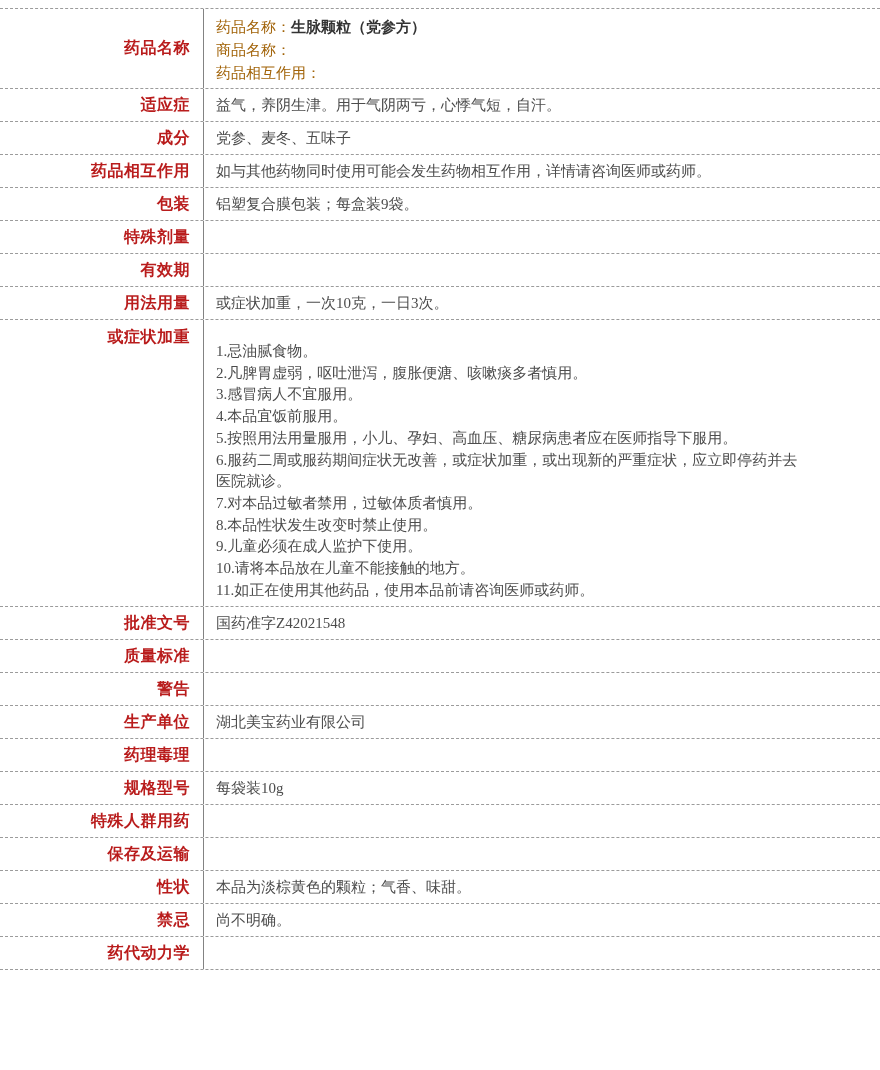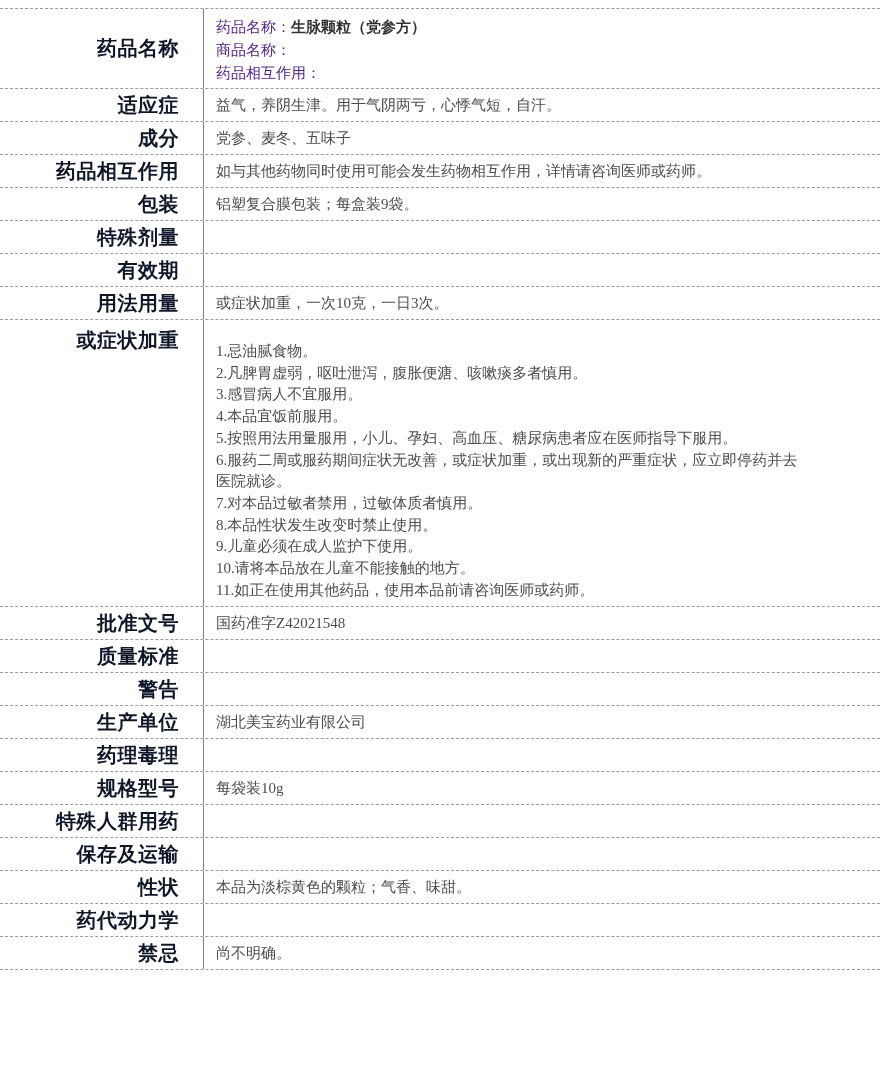--- a/index.html
+++ b/index.html
@@ -21,24 +21,24 @@
     min-height:33px;
     border-bottom:1px dashed #9b9b9b;
   }
   .cell.label {
     width:204px;
     flex:0 0 204px;
     border-right:1px solid #838383;
     display:flex;
     align-items:center;
     justify-content:flex-end;
-    padding-right:24px;
-    font-size:20px;
+    padding-right:13px;
+    font-size:16px;
     font-weight:bold;
-    color:#0f172a;
+    color:#b91c1c;
     letter-spacing:0.5px;
   }
   .cell.value {
     flex:1;
     display:flex;
     align-items:center;
     padding:3px 10px 3px 12px;
     font-size:15px;
     color:#4c4c4c;
     line-height:21px;
@@ -57,21 +57,21 @@
     margin-top:16px;
   }
   
   .row.name-row { min-height:77px; }
   .row.name-row .cell.value {
     display:block;
     padding-top:7px;
     line-height:23px;
   }
   .nline { line-height:23px; }
-  .muted { color:#4c1d95; }
+  .muted { color:#a16207; }
   .dname { color:#333333; font-weight:bold; }
 </style>
 </head>
 <body>
 
 <div class="page">
   <div class="drug-table">
 
     <div class="row name-row">
       <div class="cell label">药品名称</div>
@@ -161,23 +161,23 @@
           <div class="cell value"></div>
         </div>
         <div class="row">
           <div class="cell label">保存及运输</div>
         </div>
         <div class="row">
           <div class="cell label">性状</div>
           <div class="cell value">本品为淡棕黄色的颗粒；气香、味甜。</div>
         </div>
         <div class="row">
+          <div class="cell label">禁忌</div>
+          <div class="cell value">尚不明确。</div>
+        </div>
+        <div class="row">
           <div class="cell label">药代动力学</div>
           <div class="cell value"></div>
-        </div>
-        <div class="row">
-          <div class="cell label">禁忌</div>
-          <div class="cell value">尚不明确。</div>
         </div>
       </div>
 
   </div>
 </div>
 
 </body></html>

